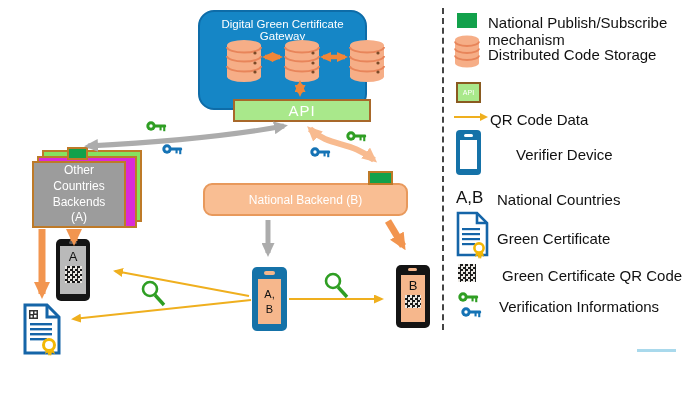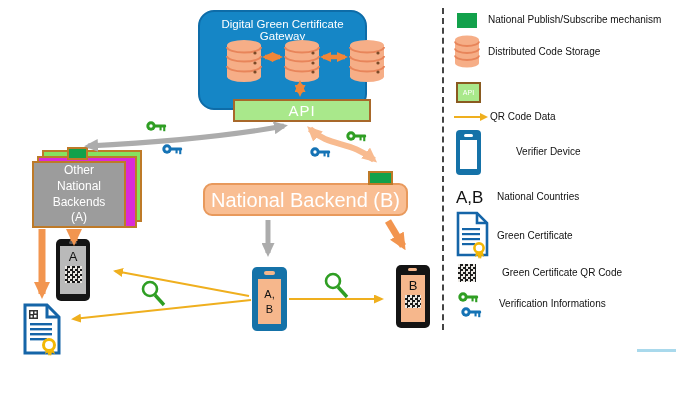--- a/index.html
+++ b/index.html
@@ -25,21 +25,21 @@
   #stack-gray{left:32px;top:161px;width:94px;height:67px;background:var(--stack-gray,#9C9C9C);z-index:22;}
   #stack-label{position:absolute;left:32px;top:163px;width:94px;z-index:23;color:#fff;font-size:12px;
                line-height:1.32;text-align:center;}
   #stack-label span{display:inline-block;width:64px;}
   #chip-left{left:67px;top:147px;width:21px;height:13px;background:var(--chip-green,#12A14B);
              border:2px solid var(--chip-border,#BE7A28);z-index:24;}
 
   
   #backend-b{left:203px;top:183px;width:205px;height:33px;background:var(--backend-salmon,#F9BE93);
              border:2px solid var(--backend-border,#E8995C);border-radius:9px;z-index:12;
-             color:#fff;font-size:20px;text-align:center;line-height:30px;}
+             color:#fff;font-size:12px;text-align:center;line-height:30px;}
   #chip-b{left:368px;top:171px;width:25px;height:14px;background:var(--chip-green,#12A14B);
           border:2px solid var(--chip-border,#BE7A28);z-index:13;}
 
   
   .phone{position:absolute;border-radius:5px;z-index:15;}
   .screen{position:absolute;display:flex;flex-direction:column;align-items:center;}
   .slot{position:absolute;border-radius:2px;}
   #phone-a{left:56px;top:239px;width:34px;height:62px;background:var(--phone-black,#141414);}
   #phone-a .screen{left:4px;top:7px;width:26px;height:48px;background:var(--screen-gray,#B9B9B9);padding-top:3px;}
   #phone-a .slot{left:13px;top:2px;width:8px;height:3px;background:#555;}
@@ -54,21 +54,21 @@
   .verifier-text{font-size:11px;color:#111;line-height:1.35;white-space:pre-line;text-align:center;}
   .qr{background-image:repeating-conic-gradient(#1c1c1c 0% 25%,#ece9e4 25% 50%);background-size:5px 5px;}
   #phone-a .qr{width:17px;height:17px;margin-top:2px;}
   #phone-b .qr{width:16px;height:13px;margin-top:2px;}
 
   
   #certificate{left:22px;top:302px;z-index:15;}
 
   
   #legend-sep{left:442px;top:8px;height:322px;width:0;border-left:2px dashed #444;z-index:5;}
-  .lg-label{position:absolute;font-size:10px;color:#111;z-index:30;}
+  .lg-label{position:absolute;font-size:15px;color:#111;z-index:30;}
   .lg-icon{position:absolute;z-index:30;}
   #lg-square{left:457px;top:13px;width:20px;height:15px;background:var(--chip-green,#12A14B);}
   #lg-api{left:456px;top:82px;width:25px;height:21px;background:var(--api-green,#A9E88B);
           border:2px solid #8A5A20;color:#fff;font-size:7px;text-align:center;line-height:17px;}
   #lg-phone{left:456px;top:130px;width:25px;height:45px;background:var(--phone-blue,#1572A8);border-radius:4px;}
   #lg-phone .screen{left:4px;top:10px;width:17px;height:29px;background:#fff;}
   #lg-phone .slot{left:8px;top:4px;width:9px;height:3px;background:#fff;}
   #lg-ab{left:456px;top:188px;font-size:17px;color:#111;z-index:30;}
   #lg-qr{left:458px;top:264px;width:18px;height:18px;}
 
@@ -121,21 +121,21 @@
         <path d="M123,19 L145,19" stroke="#F08638" stroke-width="4.5" marker-start="url(#mOr2)" marker-end="url(#mOr2)"></path>
       </g>
     </svg>
   </div>
 
   <div id="api-box" class="abs">API</div>
 
   <div id="stack-green" class="stackbox"></div>
   <div id="stack-magenta" class="stackbox"></div>
   <div id="stack-gray" class="stackbox"></div>
-  <div id="stack-label"><span>Other National Backends (A)</span></div>
+  <div id="stack-label"><span>Other Countries Backends (A)</span></div>
   <div id="chip-left" class="abs"></div>
 
   <div id="backend-b" class="abs">National Backend (B)</div>
   <div id="chip-b" class="abs"></div>
 
   <div id="phone-a" class="phone">
     <div class="slot"></div>
     <div class="screen">
       <div class="phone-letter">A</div>
       <div class="qr"></div>

